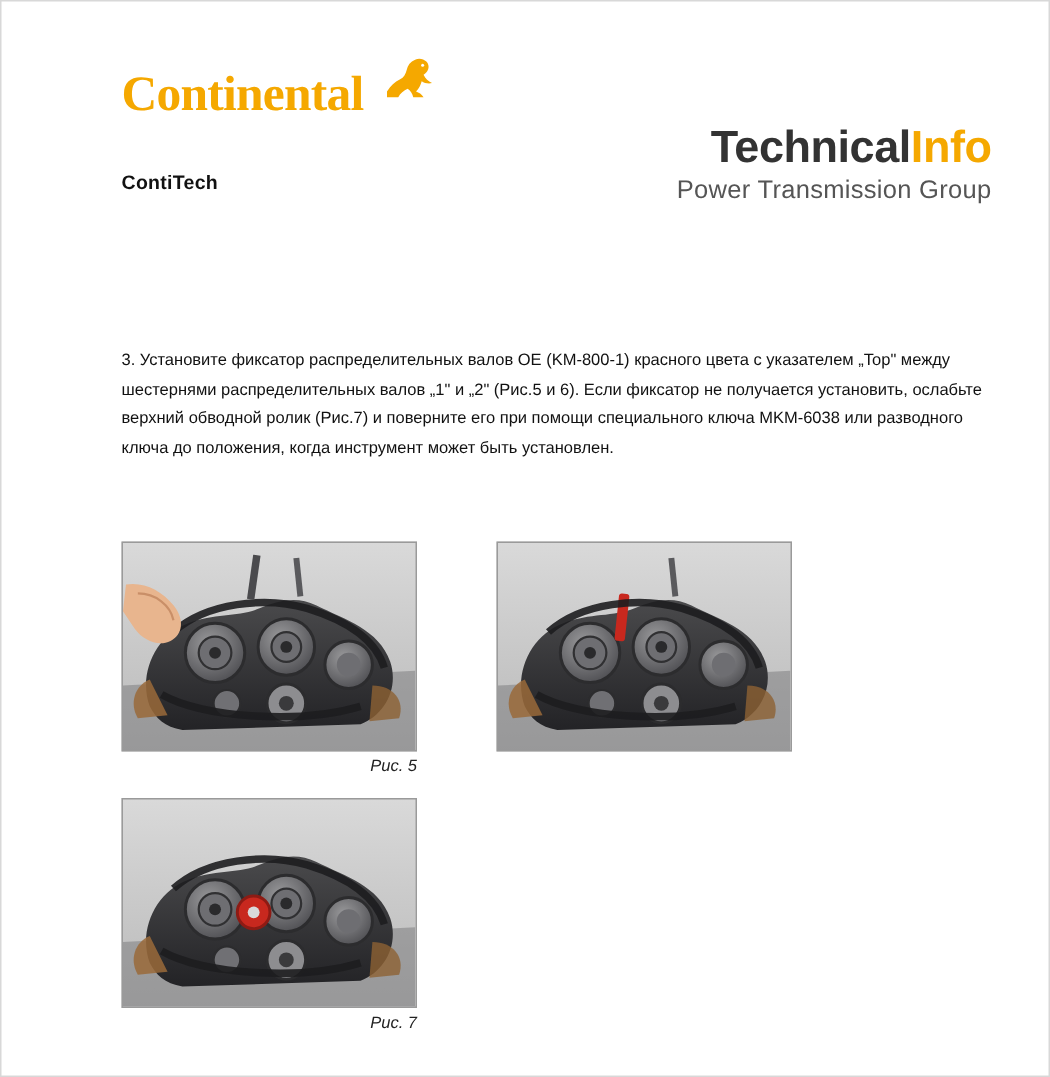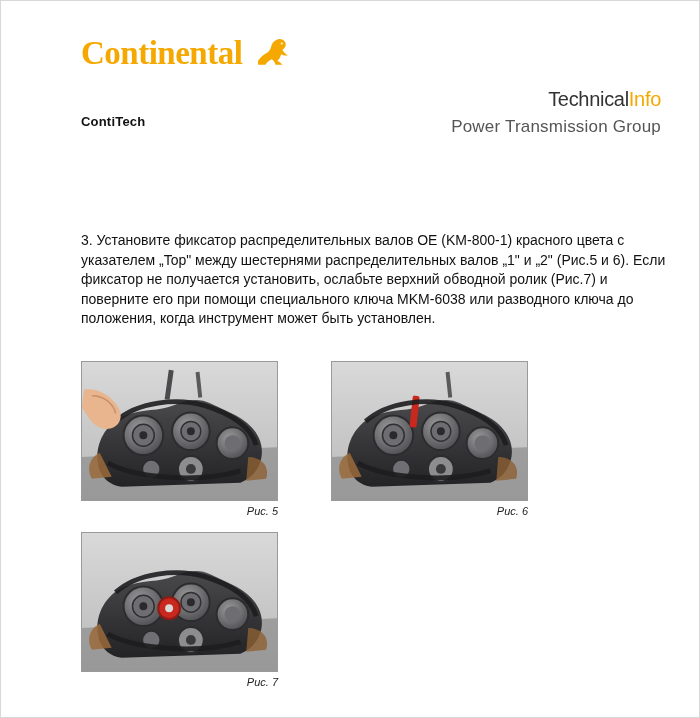--- a/index.html
+++ b/index.html
@@ -33,20 +33,21 @@
     height: 40px;
   }
   .brand-word {
     font-family: "Liberation Serif", serif;
     font-size: 33px;
     font-weight: bold;
     color: #f5a800;
     letter-spacing: -0.5px;
     line-height: 38px;
     white-space: nowrap;
+    margin-top: 10px;
   }
   .brand-horse {
     position: absolute;
     left: 173px;
     top: 2px;
     width: 38px;
     height: 30px;
   }
 
   .subbrand {
@@ -60,43 +61,43 @@
   }
 
   .tech-info {
     position: absolute;
     right: 38px;
     top: 82px;
     text-align: right;
     width: 330px;
   }
   .tech-info .line1 {
-    font-size: 20px;
-    font-weight: normal;
+    font-size: 30px;
+    font-weight: bold;
     line-height: 32px;
     color: #333333;
     letter-spacing: -0.3px;
   }
   .tech-info .line1 .accent {
     color: #f5a800;
   }
   .tech-info .line2 {
     font-size: 17px;
     color: #555555;
     margin-top: 2px;
     letter-spacing: 0.2px;
   }
 
   
   .body-text {
     position: absolute;
     left: 80px;
     top: 230px;
     width: 586px;
-    font-size: 14px;
+    font-size: 11px;
     line-height: 19.5px;
     color: #111;
     text-align: left;
   }
 
   
   .figure {
     position: absolute;
   }
   .figure .frame {
@@ -213,21 +214,20 @@
           <circle cx="110" cy="108" r="13" fill="#8d8d90" stroke="#2c2c2e" stroke-width="2"></circle>
           <circle cx="110" cy="108" r="5" fill="#3a3a3c"></circle>
           <circle cx="70" cy="108" r="9" fill="#707074" stroke="#2c2c2e" stroke-width="1.5"></circle>
         </g>
         <rect x="80" y="34" width="7" height="32" rx="2" fill="#c8281e" transform="rotate(6 83 50)"></rect>
         <path d="M34 60 C56 40 96 36 124 44 C150 52 170 64 176 84" fill="none" stroke="#1d1d1f" stroke-width="5" opacity="0.9"></path>
         <path d="M26 102 C54 118 120 122 160 110" fill="none" stroke="#1d1d1f" stroke-width="5" opacity="0.9"></path>
         <rect x="116" y="10" width="4" height="26" fill="#5a5a5d" transform="rotate(-6 118 22)"></rect>
       </svg>
     </div>
-    <div class="caption">Рис. 6</div>
   </div>
 
   <div class="figure" id="fig7">
     <div class="frame">
       <svg class="photo" viewBox="0 0 197 140" preserveAspectRatio="none">
         <rect width="197" height="140" fill="url(#bg5)"></rect>
         <path d="M0 96 L197 86 L197 140 L0 140 Z" fill="#7d7d7f" opacity="0.55"></path>
         <path d="M18 110 C10 88 22 62 44 54 C62 47 78 50 92 44 C106 38 118 36 130 42 C150 52 172 58 180 80 C186 98 176 116 160 122 L40 126 C28 124 22 118 18 110 Z" fill="url(#blk)"></path>
         <path d="M10 118 C4 108 8 96 18 92 L30 116 Z" fill="#9a6a3a" opacity="0.85"></path>
         <path d="M168 96 C182 96 190 106 186 118 L166 120 Z" fill="#8d6233" opacity="0.8"></path>

